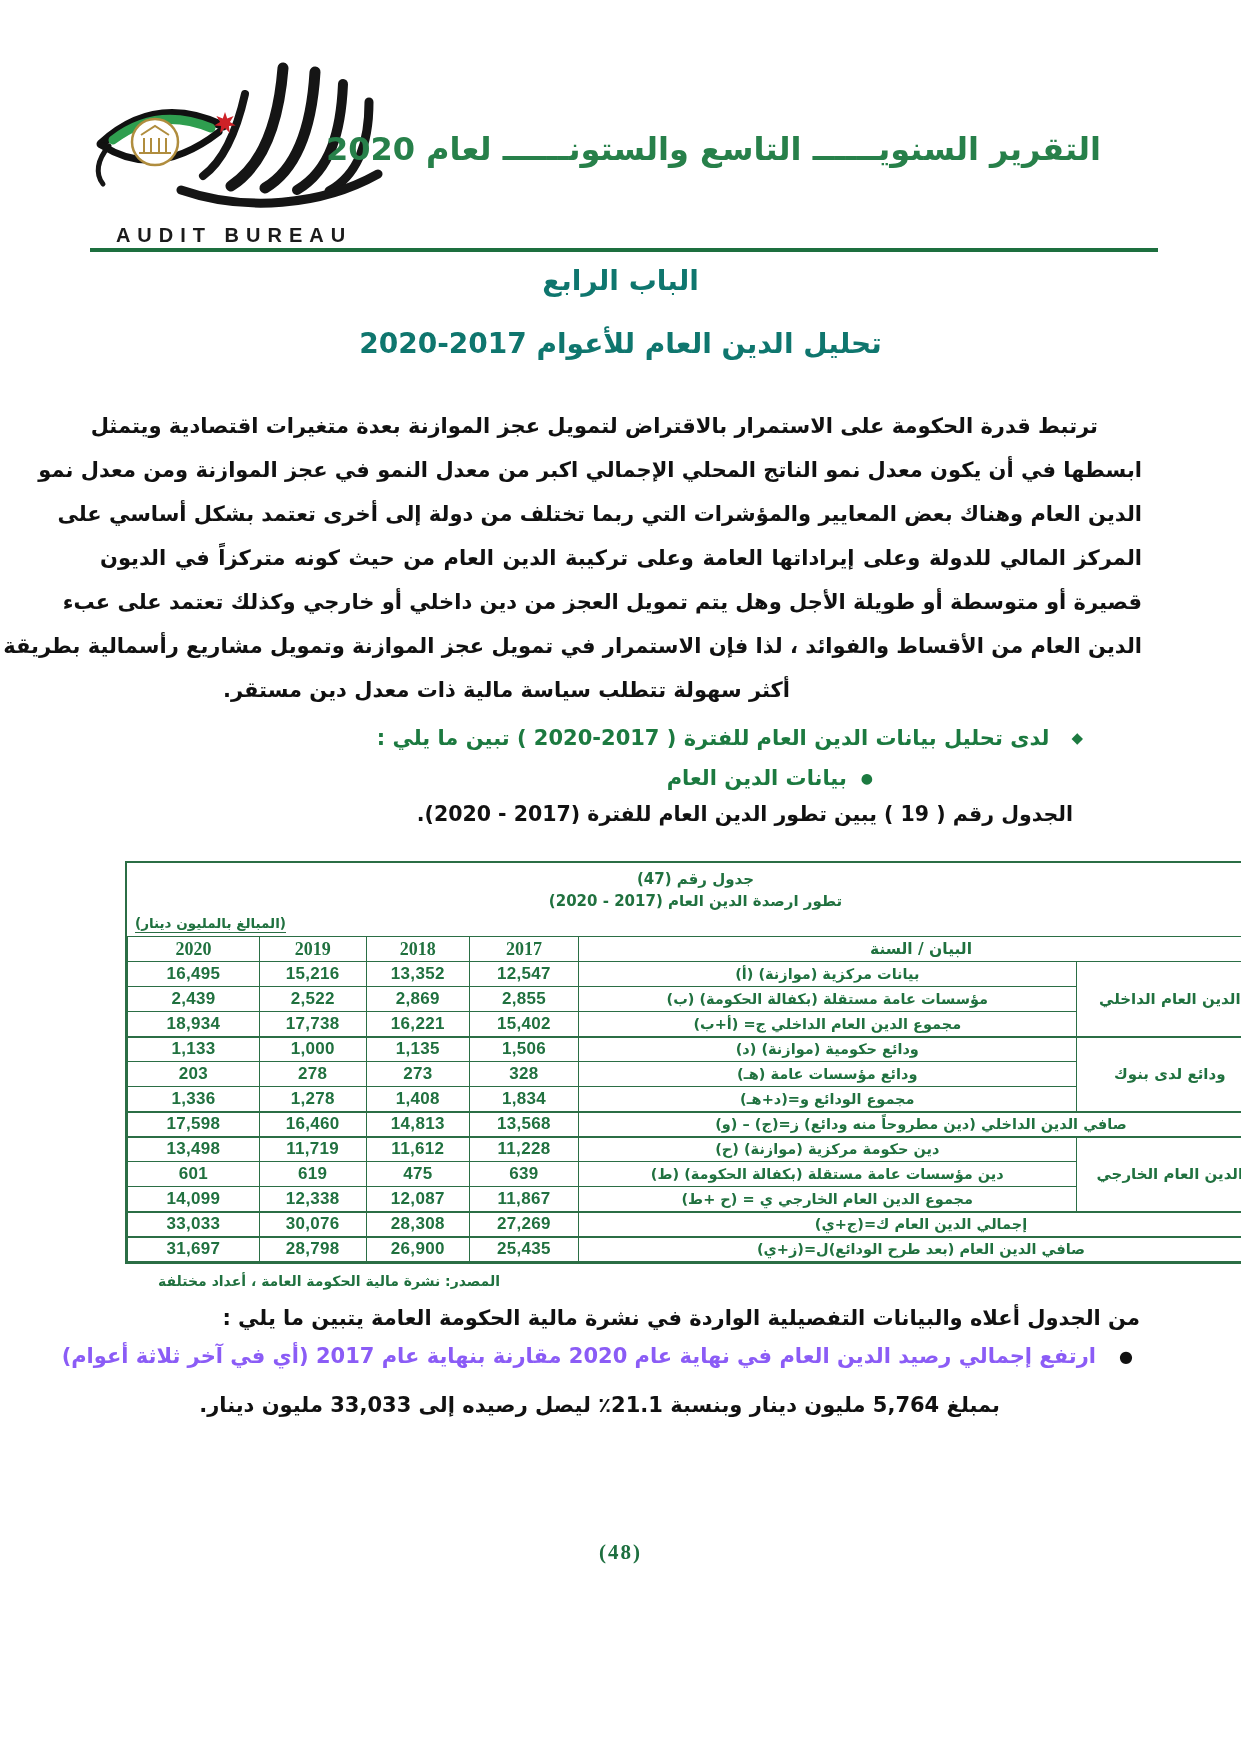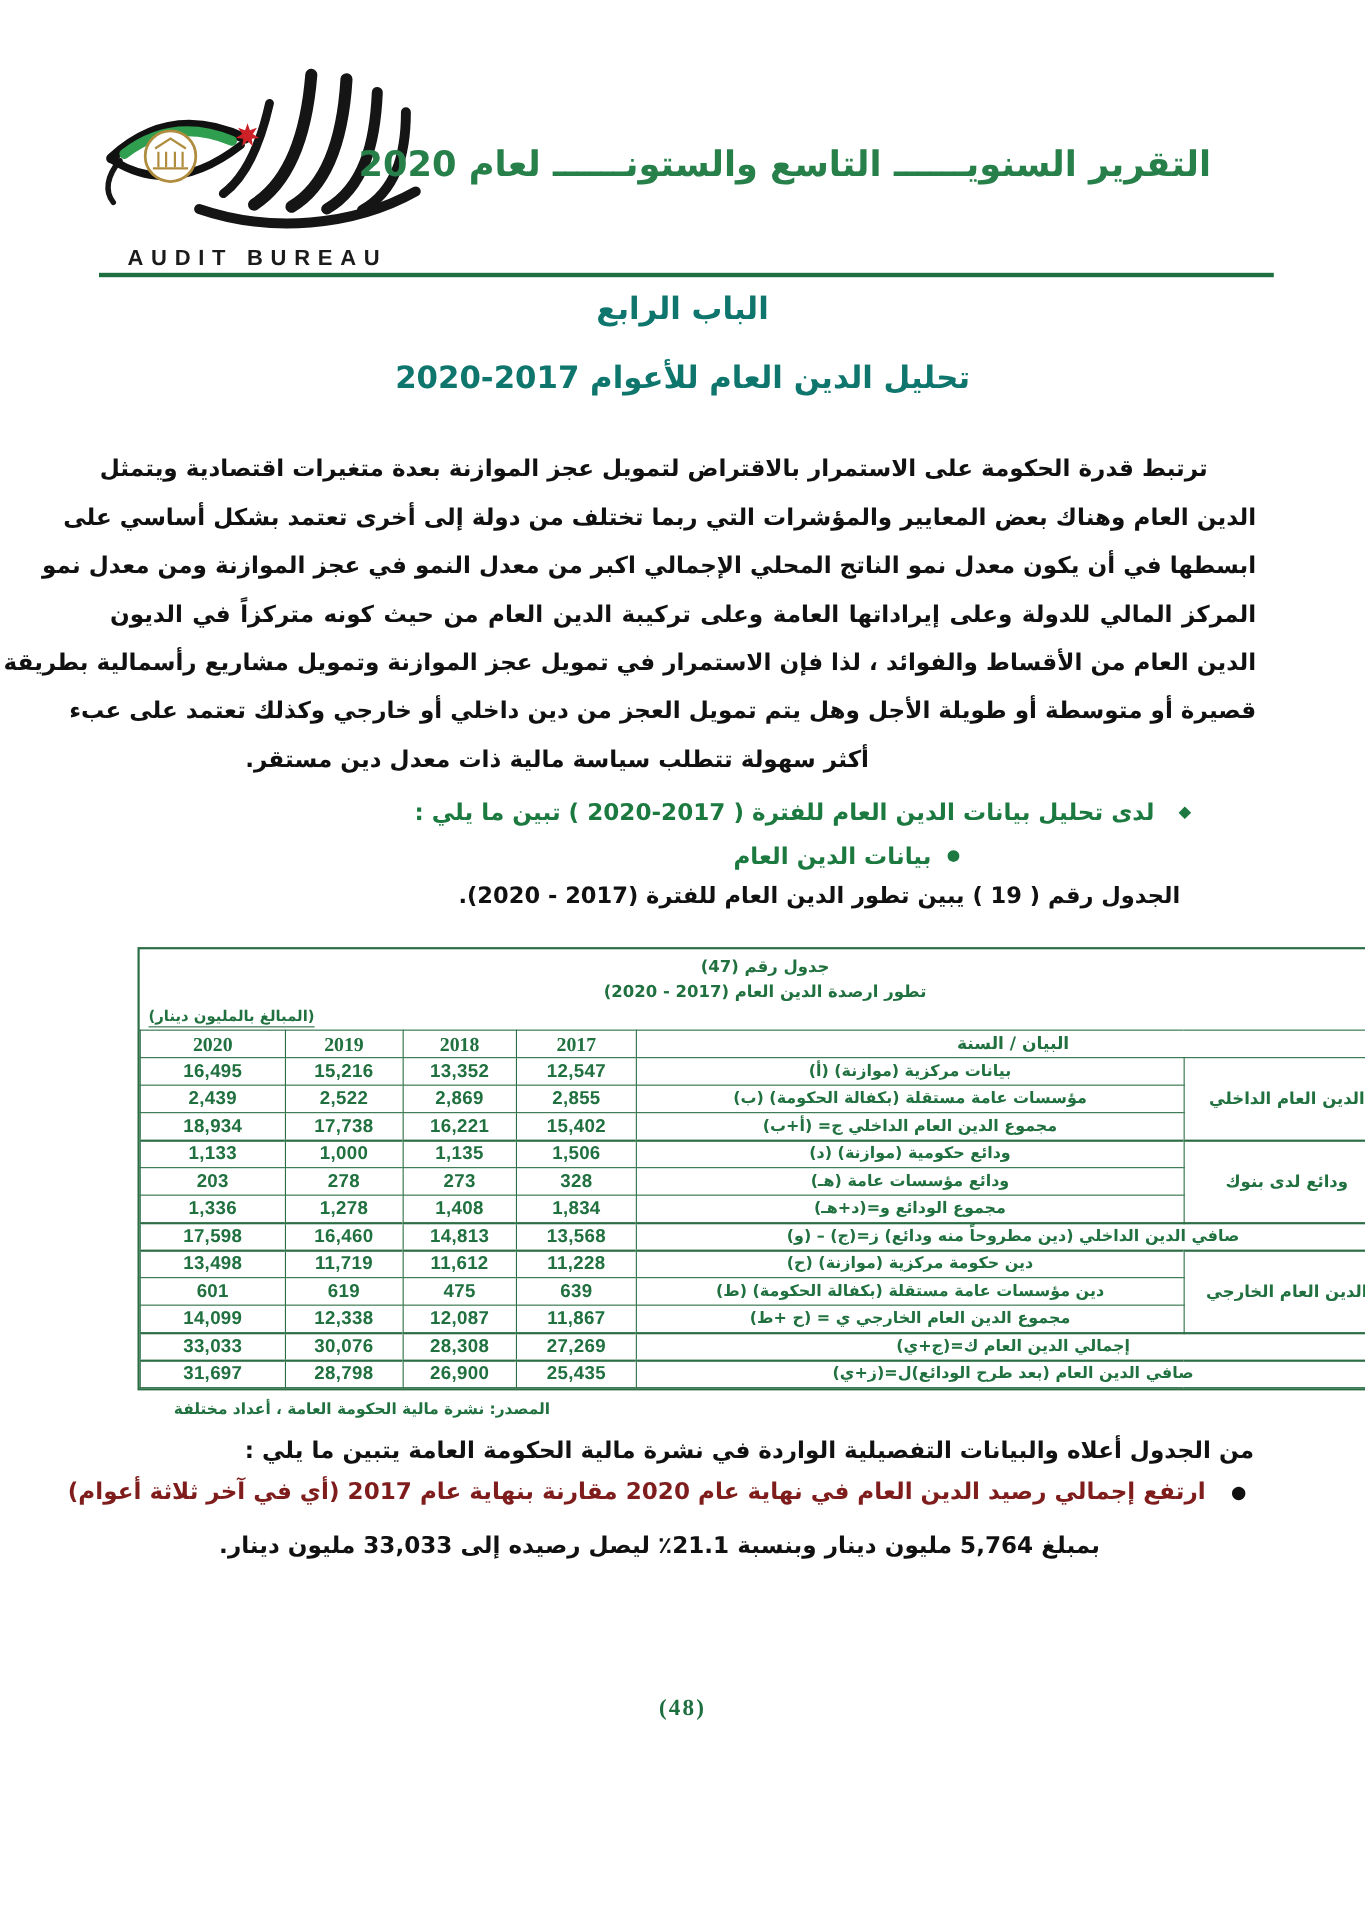--- a/index.html
+++ b/index.html
@@ -78,21 +78,21 @@
     font-size:14px; font-weight:900; color:#20713f; white-space:nowrap;
   }
   
   .analysis-intro {
     position:absolute; right:101px; top:1306px; direction:rtl;
     font-size:21px; font-weight:700; color:#111; white-space:nowrap;
   }
   .a-bullet-dot { position:absolute; right:108px; top:1347px; color:#111; font-size:16px; }
   .a-line1 {
     position:absolute; right:145px; top:1344px; direction:rtl;
-    font-size:21px; font-weight:700; color:#7f1d1d; white-space:nowrap;
+    font-size:21px; font-weight:700; color:#8b5cf6; white-space:nowrap;
   }
   .a-line2 {
     position:absolute; right:241px; top:1393px; direction:rtl;
     font-size:21px; font-weight:700; color:#111; white-space:nowrap;
   }
   .page-num {
     position:absolute; left:0; top:1540px; width:100%; text-align:center;
     color:#1d6f3f; font-weight:700; font-size:21px;
     font-family:"Liberation Serif", serif; letter-spacing:2px;
   }
@@ -132,25 +132,25 @@
   </div>
   <div class="logo-caption">AUDIT BUREAU</div>
   <div class="report-title">التقرير السنويــــــ التاسع والستونــــــ لعام 2020</div>
   <div class="header-rule"></div>
 
   <div class="h1">الباب الرابع</div>
   <div class="h2">تحليل الدين العام للأعوام 2017‏-2020</div>
 
   <div class="intro">
     <div class="pline first">ترتبط  قدرة الحكومة على الاستمرار بالاقتراض لتمويل عجز الموازنة بعدة متغيرات اقتصادية ويتمثل</div>
+    <div class="pline">ابسطها في أن يكون معدل نمو الناتج المحلي الإجمالي اكبر من معدل النمو في عجز الموازنة ومن معدل نمو</div>
     <div class="pline">الدين العام وهناك بعض المعايير والمؤشرات التي ربما تختلف من دولة إلى أخرى تعتمد بشكل أساسي على</div>
-    <div class="pline">ابسطها في أن يكون معدل نمو الناتج المحلي الإجمالي اكبر من معدل النمو في عجز الموازنة ومن معدل نمو</div>
     <div class="pline">المركز المالي للدولة وعلى إيراداتها العامة وعلى تركيبة الدين العام من حيث كونه متركزاً في الديون</div>
+    <div class="pline">قصيرة أو متوسطة أو طويلة الأجل وهل يتم تمويل العجز من دين داخلي أو خارجي وكذلك تعتمد على عبء</div>
     <div class="pline">الدين العام من الأقساط والفوائد ، لذا فإن الاستمرار في تمويل عجز الموازنة وتمويل مشاريع رأسمالية بطريقة</div>
-    <div class="pline">قصيرة أو متوسطة أو طويلة الأجل وهل يتم تمويل العجز من دين داخلي أو خارجي وكذلك تعتمد على عبء</div>
     <div class="pline last">أكثر سهولة  تتطلب سياسة مالية ذات معدل دين مستقر.</div>
   </div>
 
   <div class="bullet-diamond">
     <span class="dicon">◆</span>
     <span>لدى تحليل بيانات الدين العام للفترة ( 2017‏-2020 ) تبين ما يلي :</span>
   </div>
   <div class="bullet-round">
     <span class="ricon">●</span>
     <span>بيانات الدين العام</span>

